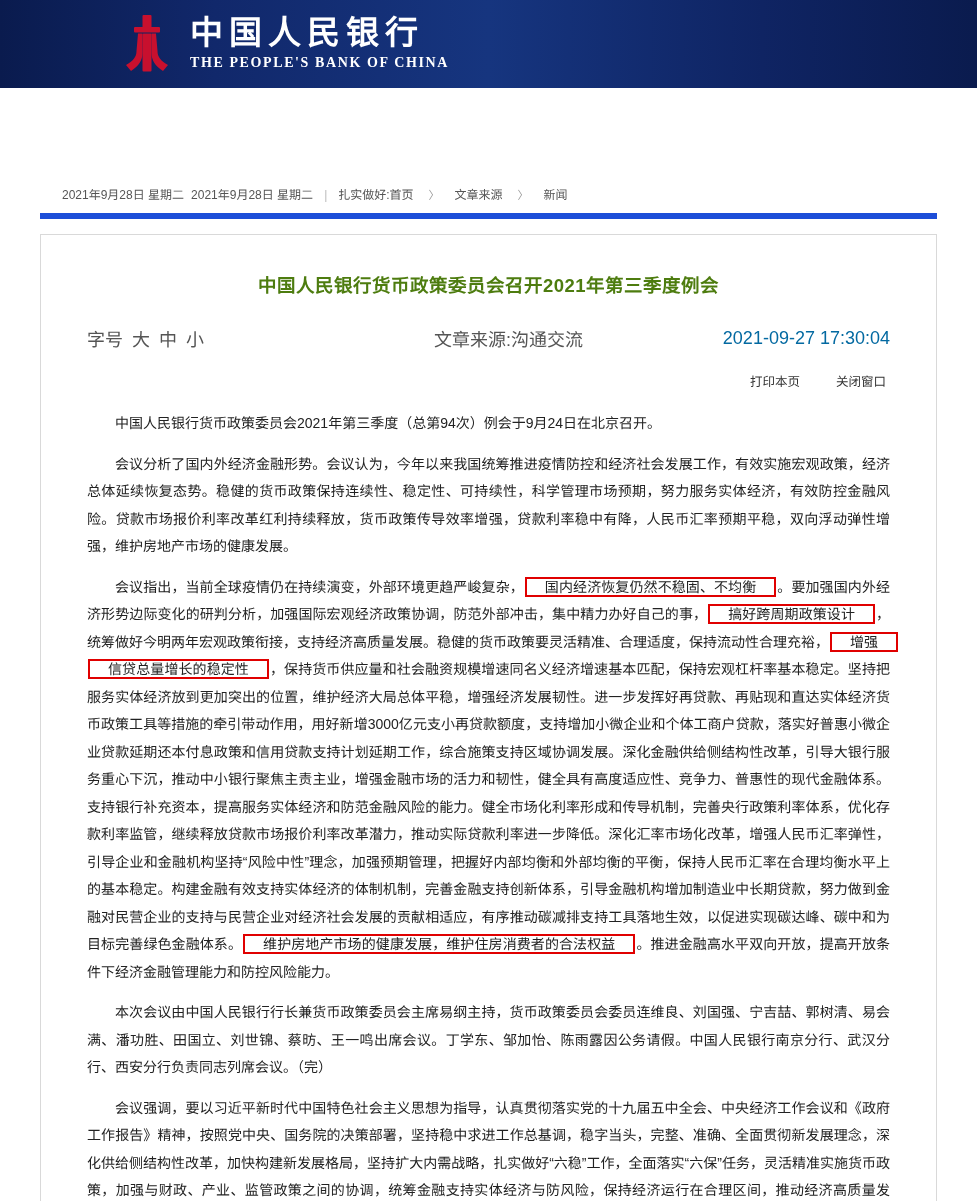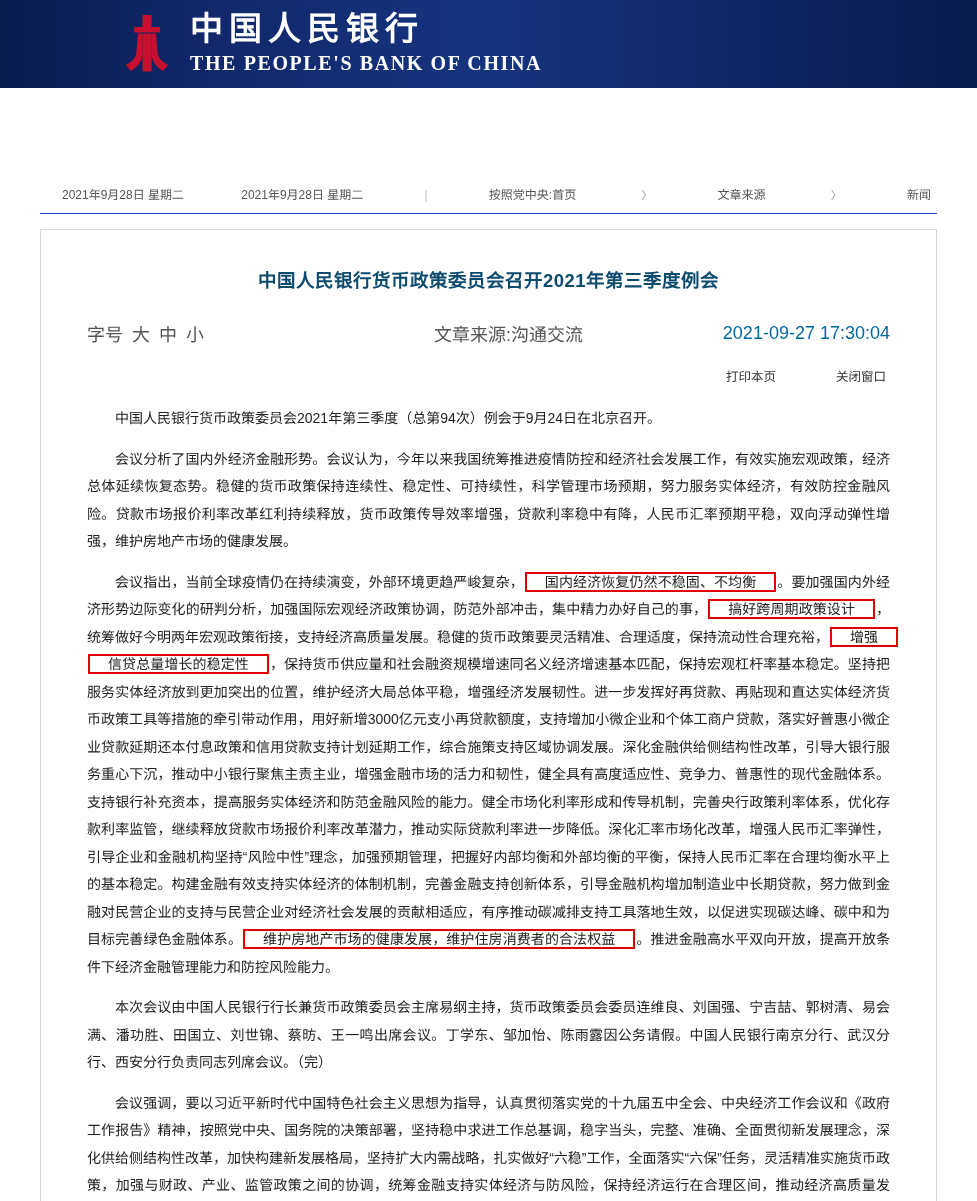--- a/index.html
+++ b/index.html
@@ -44,44 +44,43 @@
   .logo-cn {
     font-family: "Liberation Serif", serif;
     font-size: 33px;
     letter-spacing: 6px;
     font-weight: bold;
     line-height: 1.15;
     white-space: nowrap;
   }
   .logo-en {
     font-family: "Liberation Serif", serif;
-    font-size: 20px;
+    font-size: 14px;
     letter-spacing: 1.6px;
     font-weight: bold;
     line-height: 1.4;
     white-space: nowrap;
   }
 
   
   .crumb-wrap {
     margin: 0 auto;
     width: 897px;
     padding-top: 98px;
     box-sizing: border-box;
   }
   .crumb {
-    border-bottom: 1px solid #1d4ed8;
+    border-bottom: 6px solid #1d4ed8;
     padding: 0 6px 9px 22px;
     font-size: 12px;
     color: #555;
     display: flex;
     align-items: center;
-    gap: 25px;
+    gap: 7px;
     line-height: 18px;
-    justify-content: space-between;
   }
   .crumb .sep-bar {
     color: #bbb;
     margin: 0 4px;
   }
   .crumb .arrow {
     color: #999;
     font-size: 11px;
     margin: 0 8px;
   }
@@ -98,21 +97,21 @@
     background: #fff;
     box-sizing: border-box;
     padding: 28px 46px 26px 46px;
     min-height: 940px;
   }
   .title {
     text-align: center;
     font-family: "Liberation Sans", sans-serif;
     font-size: 18.5px;
     font-weight: bold;
-    color: #0c4a6e;
+    color: #4d7c0f;
     letter-spacing: 0.5px;
     padding: 8px 0 22px 0;
   }
   .meta {
     display: flex;
     align-items: center;
     font-size: 18px;
     color: #555;
     padding: 6px 0 4px 0;
     position: relative;
@@ -133,21 +132,21 @@
     text-align: center;
   }
   .meta .date {
     width: 230px;
     text-align: right;
     color: #0369a1;
   }
   .toolrow {
     display: flex;
     justify-content: flex-end;
-    gap: 60px;
+    gap: 36px;
     font-size: 12.5px;
     color: #333;
     padding-top: 16px;
     padding-bottom: 4px;
     padding-right: 4px;
   }
   .toolrow a {
     color: #333;
     text-decoration: none;
   }
@@ -204,21 +203,21 @@
       <div class="logo-cn">中国人民银行</div>
       <div class="logo-en">THE PEOPLE'S BANK OF CHINA</div>
     </div>
   </div>
 
   <div class="crumb-wrap" style="padding-top:0;">
     <div class="crumb" style="margin-top:98px;">
       <span>2021年9月28日  星期二</span>
       <span>2021年9月28日  星期二</span>
       <span class="sep-bar">|</span>
-      <span>按照党中央:首页</span>
+      <span>扎实做好:首页</span>
       <span class="arrow">〉</span>
       <a href="#">文章来源</a>
       <span class="arrow">〉</span>
       <span>新闻</span>
     </div>
   </div>
 
   <div class="article">
 
     <div class="title">中国人民银行货币政策委员会召开2021年第三季度例会</div>

